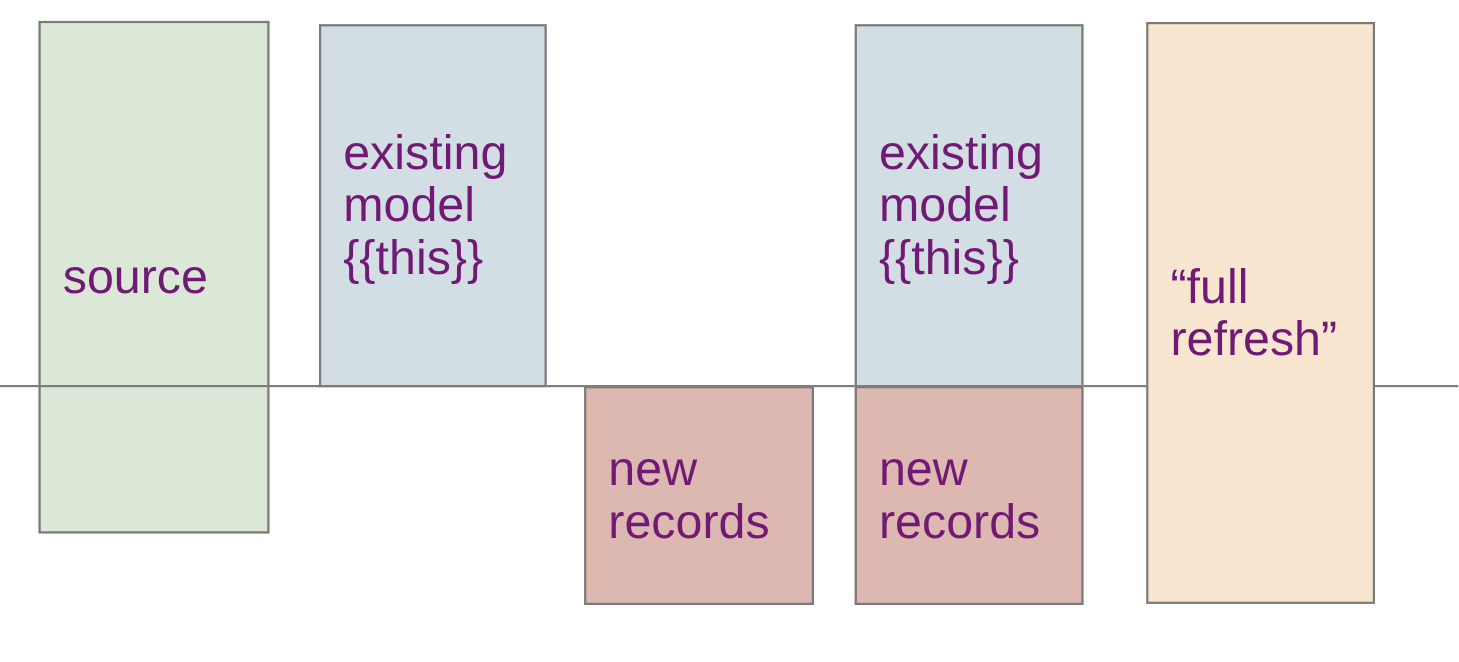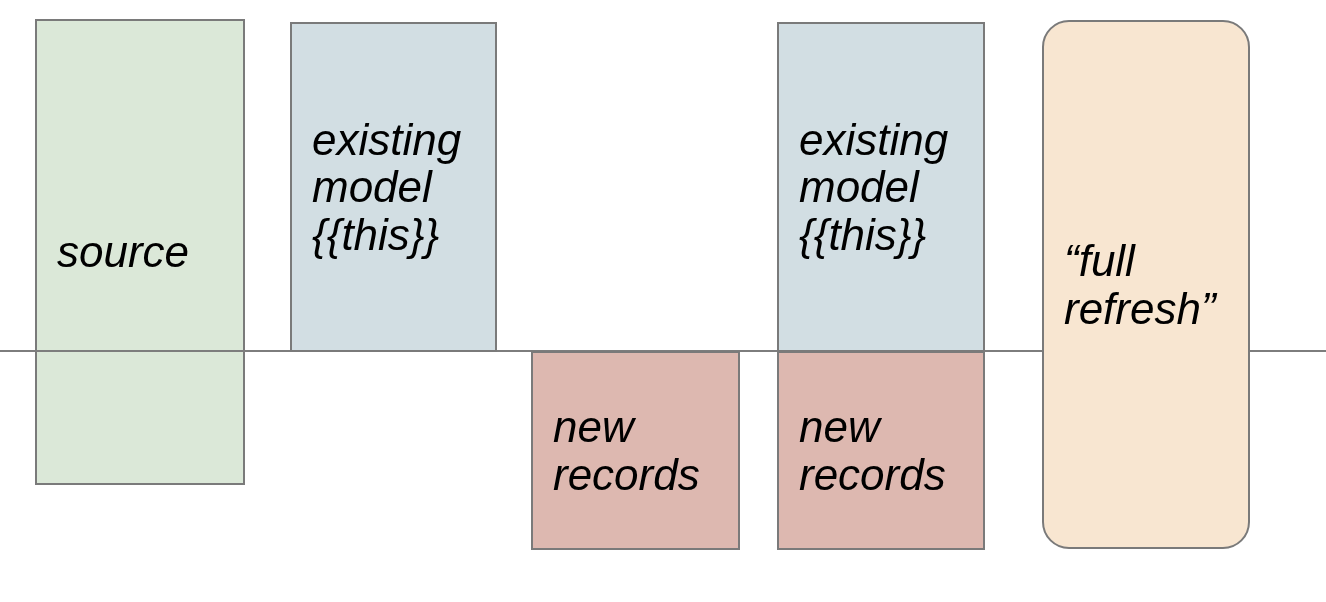--- a/index.html
+++ b/index.html
@@ -29,24 +29,23 @@
     box-sizing: border-box;
     border: 2px solid #7a7a7a;
     display: flex;
     align-items: center;
     padding: 0 10px 0 20px;
     z-index: 2;
   }
   .box .label {
     font-size: 44px;
     line-height: 1.07;
-    color: #000000;
+    color: #701a75;
     white-space: pre-line;
     letter-spacing: 0px;
-    font-style: italic;
   }
   
   .b-source { left: 35px;   top: 19px;  width: 210px; height: 466px; z-index: 0; }
   .b-em1    { left: 290px;  top: 22px;  width: 207px; height: 330px; }
   .b-nr1    { left: 531px;  top: 351px; width: 209px; height: 199px; }
   .b-em2    { left: 777px;  top: 22px;  width: 208px; height: 330px; }
   .b-nr2    { left: 777px;  top: 351px; width: 208px; height: 199px; }
   .b-fr     { left: 1042px; top: 20px;  width: 208px; height: 529px; }
 </style>
 </head>
@@ -75,18 +74,18 @@
     <span class="label">existing
 model
 {{this}}</span>
   </div>
 
   <div class="box b-nr2" style="background-color: rgb(221, 184, 176);">
     <span class="label">new
 records</span>
   </div>
 
-  <div class="box b-fr" style="background-color: rgb(248, 230, 209); border-radius: 27px;">
+  <div class="box b-fr" style="background-color: rgb(248, 230, 209);">
     <span class="label">“full
 refresh”</span>
   </div>
 
 </div>
 
 </body></html>

